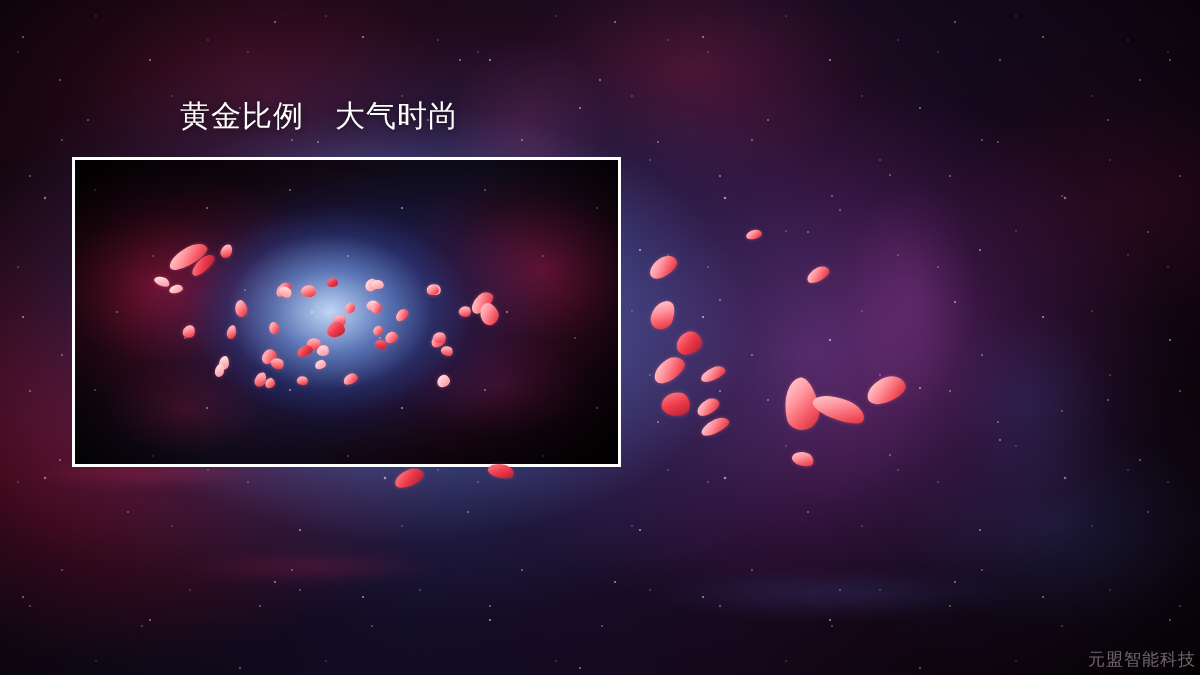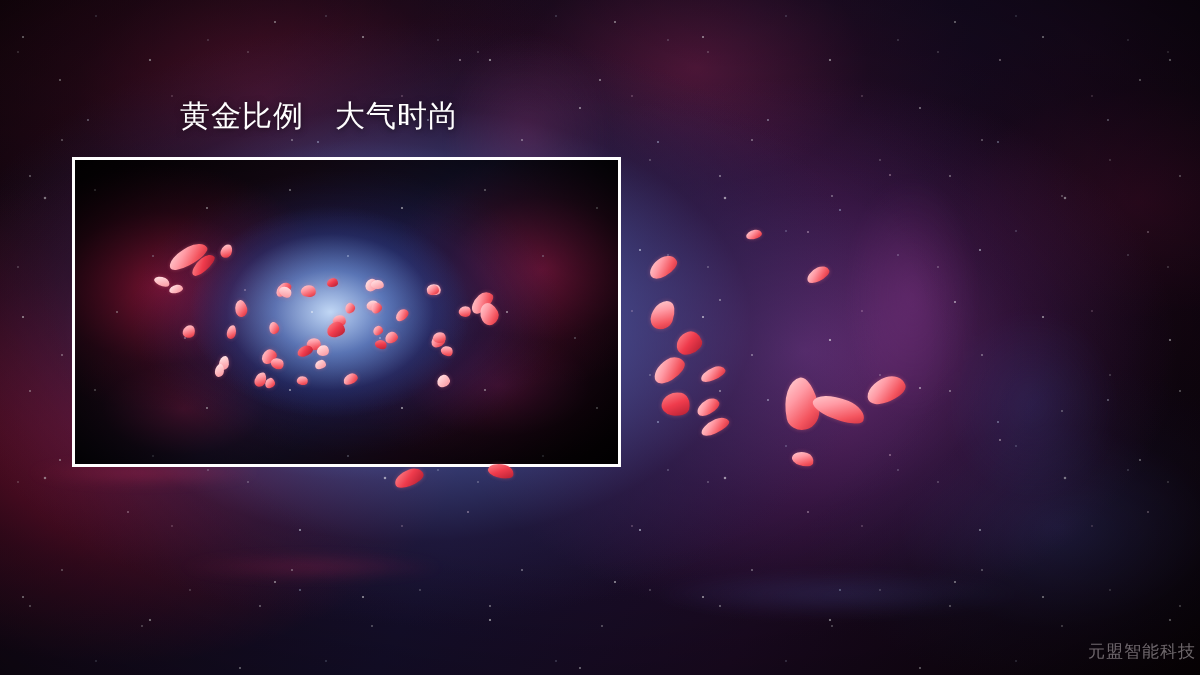--- a/index.html
+++ b/index.html
@@ -122,21 +122,21 @@
     text-shadow:0 1px 6px rgba(0,0,0,.55);
     white-space:pre;
   }
   #body-copy{
     position:absolute;left:659px;top:255px;width:520px;
     color:#ffffff;font-size:20px;line-height:42px;letter-spacing:.5px;
     text-shadow:0 1px 5px rgba(0,0,0,.6);
   }
   #body-copy .line{white-space:nowrap;}
   #watermark{
-    position:absolute;right:4px;bottom:12px;
+    position:absolute;right:4px;bottom:4px;
     color:rgba(220,212,216,0.48);font-size:17px;letter-spacing:1px;
   }
 </style>
 </head>
 <body>
 
 <div id="slide">
 
   <div class="bg bg-base"></div>
   <div class="bg bg-filament"></div>

